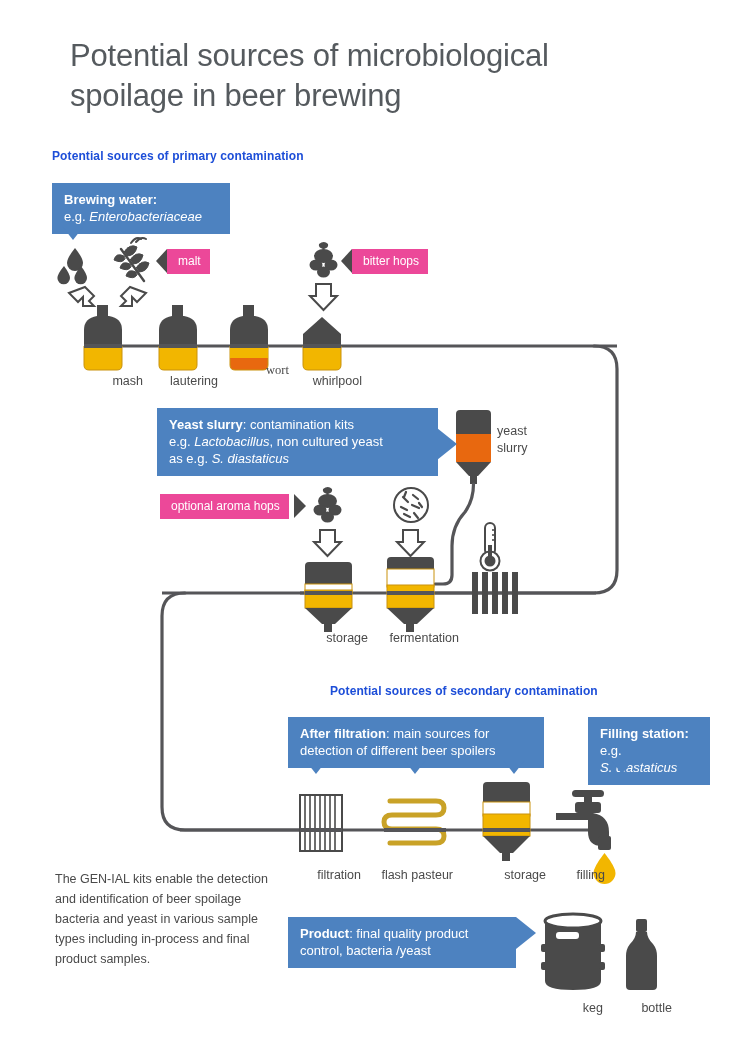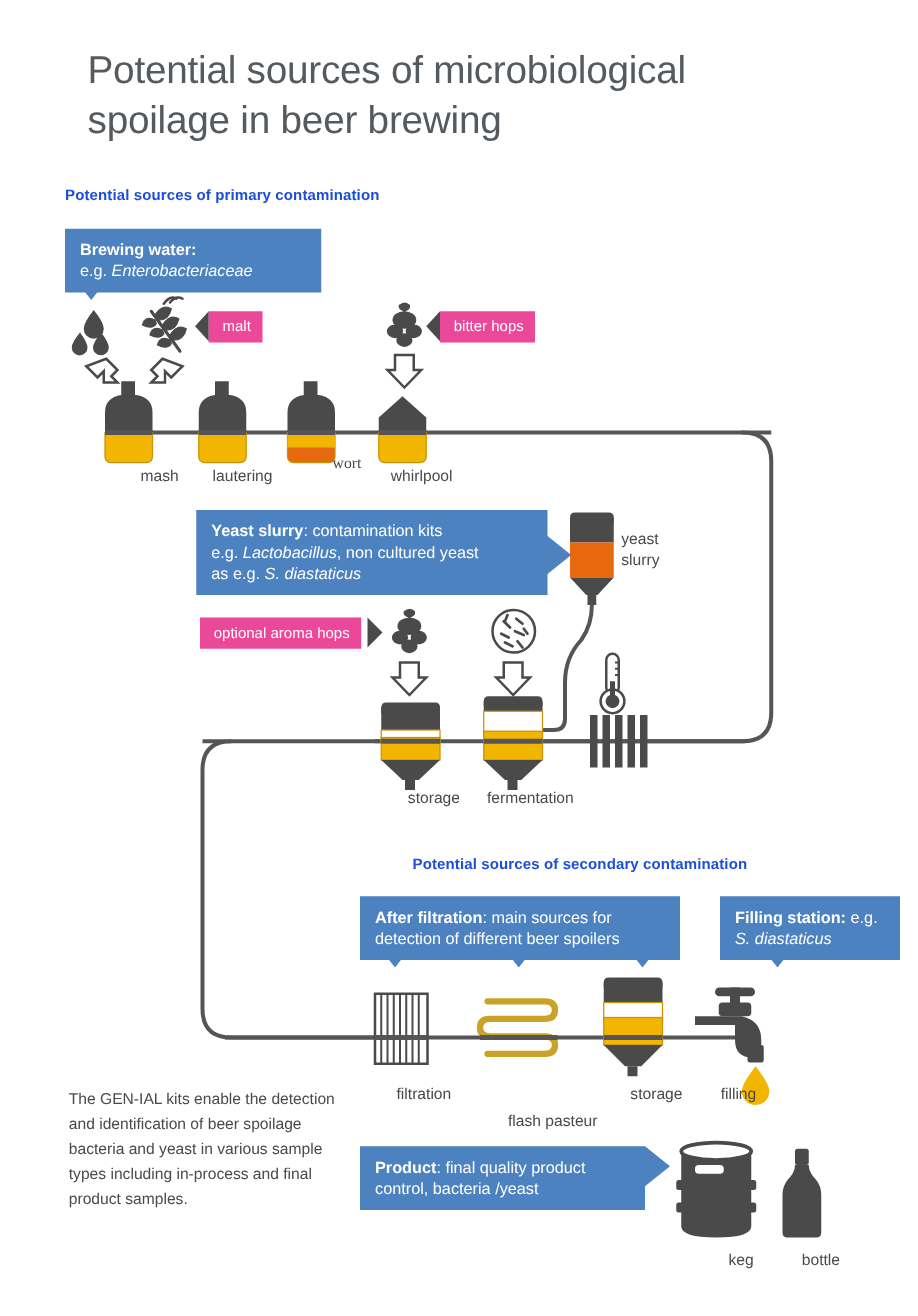--- a/index.html
+++ b/index.html
@@ -33,30 +33,30 @@
     position:absolute;width:0;height:0;
     border-left:11px solid transparent;border-right:11px solid transparent;
     border-top:14px solid #4d82c0;
   }
   .cpoint-right{ 
     position:absolute;width:0;height:0;
     border-top:16px solid transparent;border-bottom:16px solid transparent;
     border-left:20px solid #4d82c0;
   }
 
-  #callout-water{left:52px;top:183px;width:205px;}
+  #callout-water{left:52px;top:183px;width:178px;}
   #callout-water-point{left:62px;top:226px;}
 
   #callout-yeast{left:157px;top:408px;width:281px;}
   #callout-yeast-point{left:437px;top:428px;}
 
   #callout-filtration{left:288px;top:717px;width:256px;}
   .cf-point{top:760px;}
 
-  #callout-filling{left:576px;top:717px;width:144px;}
+  #callout-filling{left:588px;top:717px;width:122px;}
   #callout-filling-point{left:611px;top:760px;}
 
   #callout-product{left:288px;top:917px;width:228px;}
   #callout-product-point{left:516px;top:917px;}
 
   
   .tag{
     background:#ec4899;color:#ffffff;font-size:12px;line-height:12px;
     padding:6px 9px 7px 11px;box-sizing:border-box;white-space:nowrap;
   }
@@ -351,21 +351,21 @@
 
 <div class="abs plabel" style="left:63px;top:374px;width:80px;">mash</div>
 <div class="abs plabel" style="left:138px;top:374px;width:80px;">lautering</div>
 <div class="abs plabel" style="left:209px;top:363px;width:80px;font-family:Liberation Serif, serif;">wort</div>
 <div class="abs plabel" style="left:282px;top:374px;width:80px;">whirlpool</div>
 
 <div class="abs plabel" style="left:288px;top:631px;width:80px;">storage</div>
 <div class="abs plabel" style="left:363px;top:631px;width:96px;">fermentation</div>
 
 <div class="abs plabel" style="left:281px;top:868px;width:80px;">filtration</div>
-<div class="abs plabel" style="left:382px;top:868px;width:96px;margin-top:22px;">flash pasteur</div>
+<div class="abs plabel" style="left:357px;top:868px;width:96px;">flash pasteur</div>
 <div class="abs plabel" style="left:466px;top:868px;width:80px;">storage</div>
 <div class="abs plabel" style="left:535px;top:868px;width:70px;">filling</div>
 
 <div class="abs plabel" style="left:543px;top:1001px;width:60px;">keg</div>
 <div class="abs plabel" style="left:612px;top:1001px;width:60px;">bottle</div>
 
 <div class="abs" id="yeast-label">
   <span>yeast</span><br>
   <span>slurry</span>
 </div>

